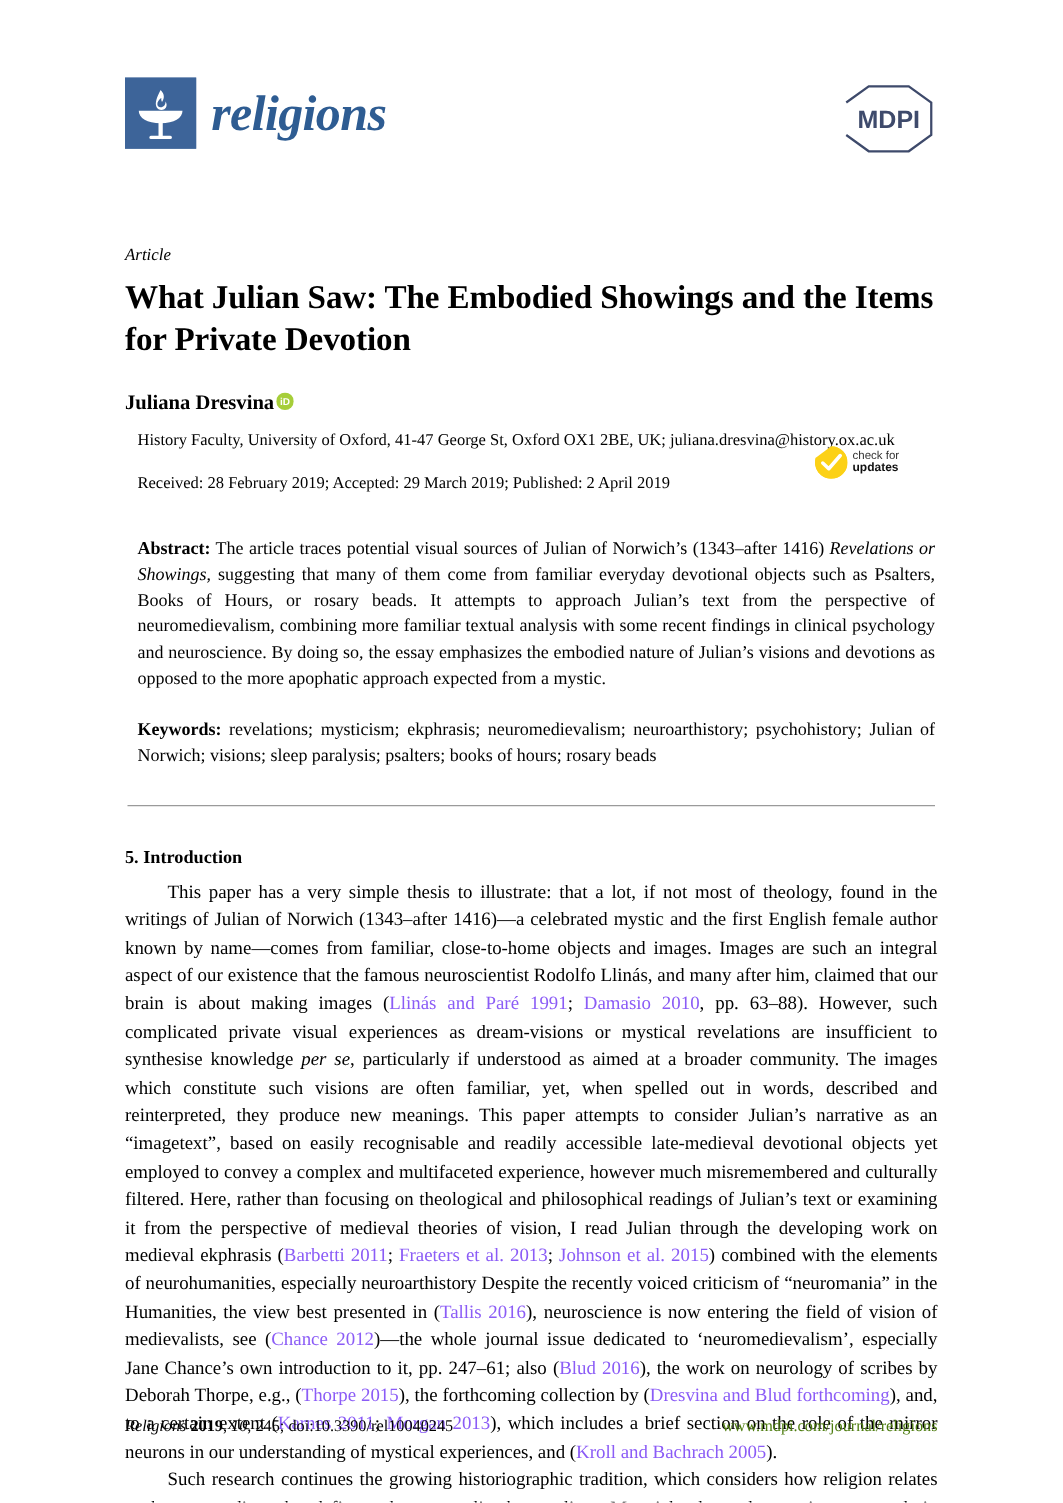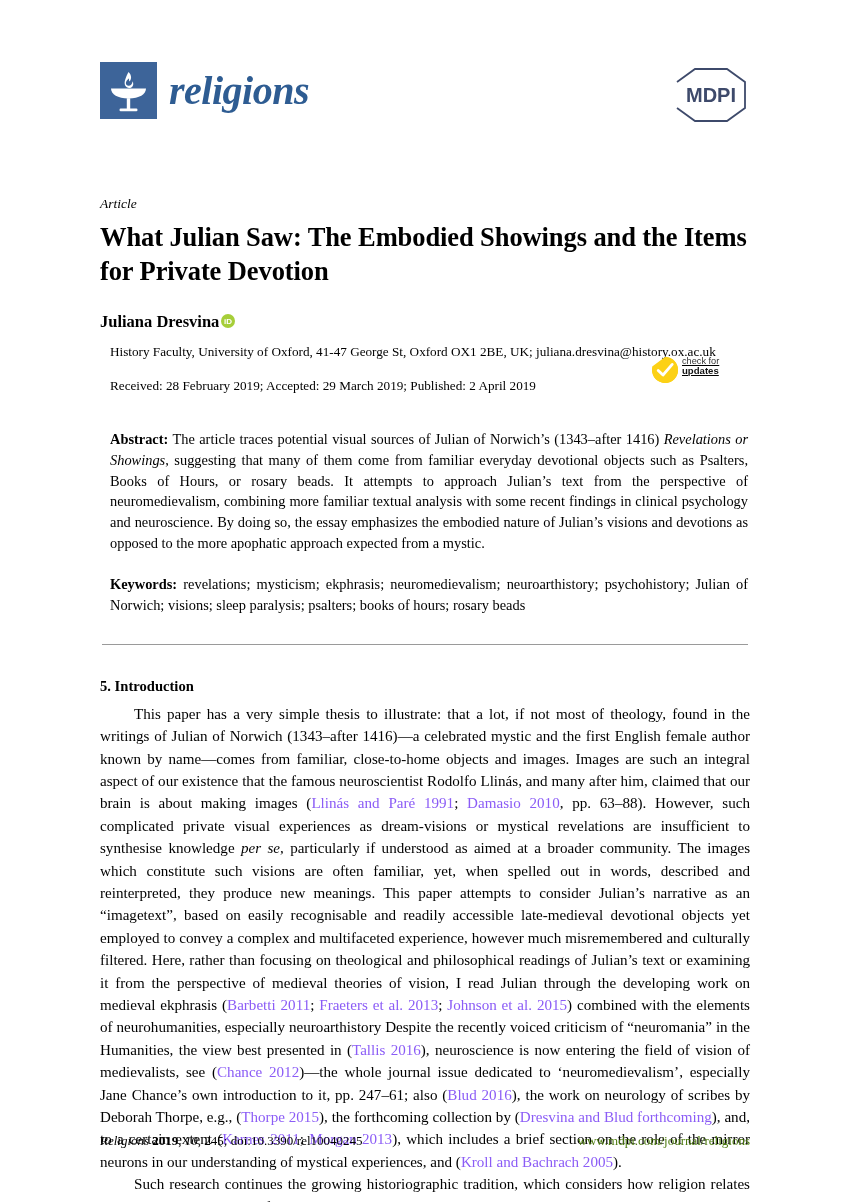--- a/index.html
+++ b/index.html
@@ -112,22 +112,22 @@
   }
   .dates {
     font-size: 13.2px;
     line-height: 1.35;
   }
   .crossmark {
     position: absolute;
     right: -8px;
     top: -20px;
     display: flex;
+    align-items: center;
     width: 106px;
-    text-decoration: underline;
   }
   .crossmark-text {
     margin-left: 4px;
     line-height: 1.05;
     font-family: "Liberation Sans", sans-serif;
   }
   .crossmark-text .l1 { font-size: 9.2px; color: #333; display:block; }
   .crossmark-text .l2 { font-size: 9.6px; color: #111; font-weight: bold; display:block; }
 
   

